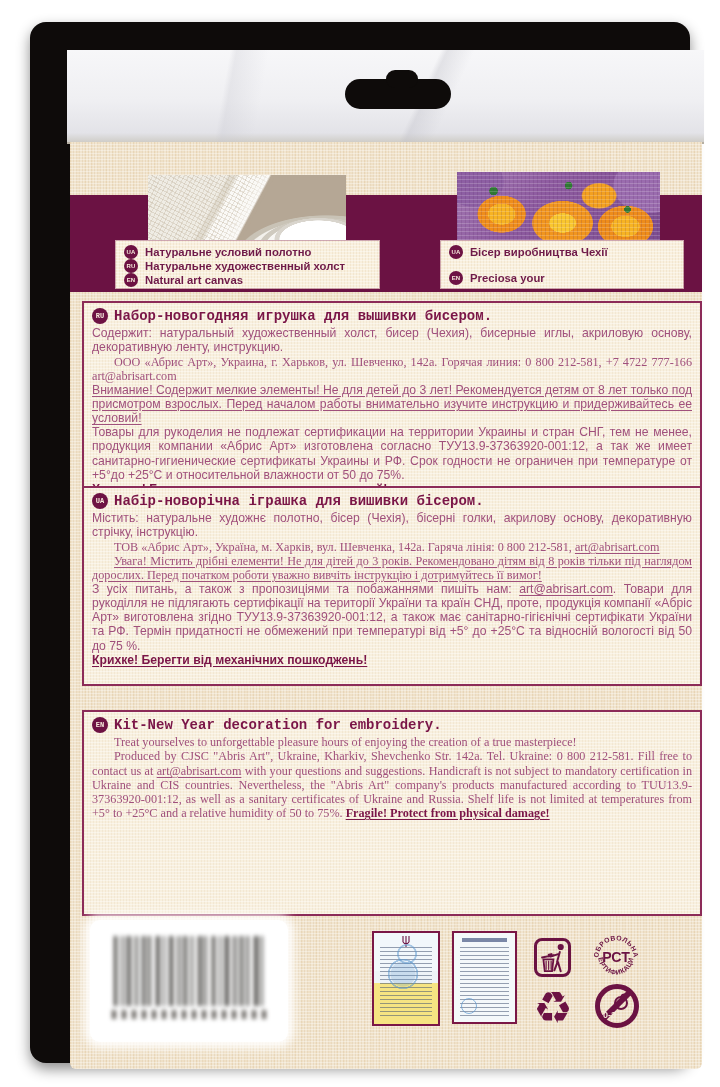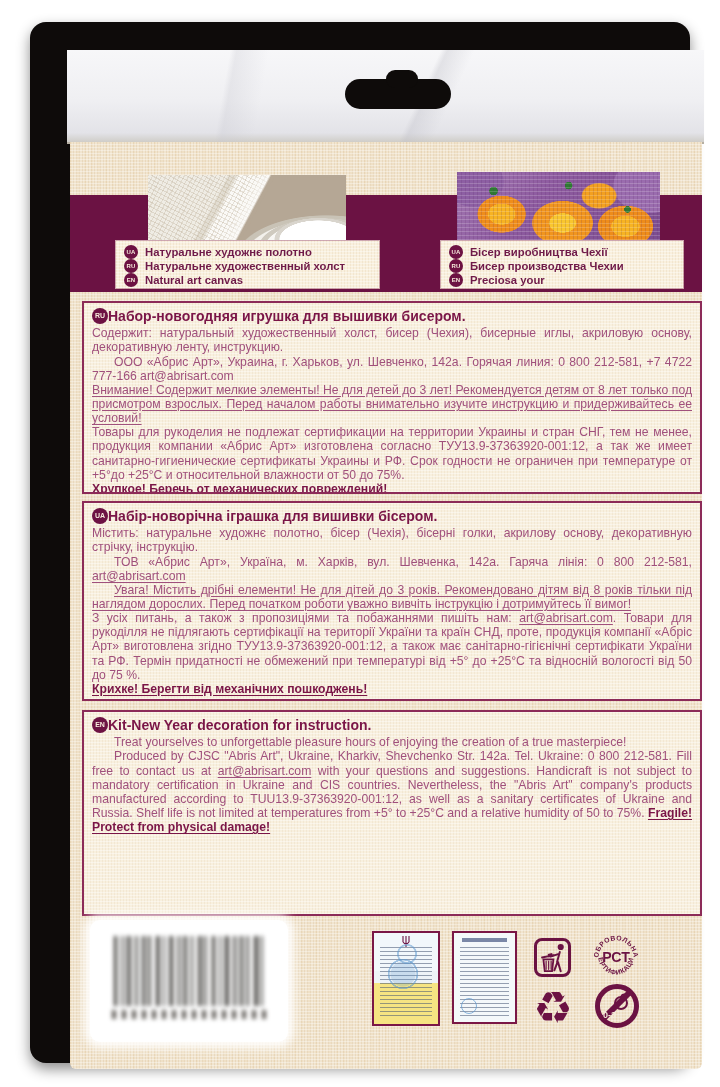--- a/index.html
+++ b/index.html
@@ -65,28 +65,28 @@
   .label-row{display:flex;align-items:center;gap:7px;}
   .lang-badge{flex:0 0 auto;width:14px;height:14px;border-radius:50%;background:#6d1243;color:#f7ecdc;
     font-size:6px;font-weight:bold;display:flex;align-items:center;justify-content:center;letter-spacing:.2px;}
   .label-text{color:#6f1a49;font-size:11.3px;font-weight:bold;white-space:nowrap;}
   
   .box{position:absolute;left:12px;width:600px;background:#f8f0df;border:2px solid #8c2b58;
     padding:5px 8px 4px 8px;color:#a0507c;font-size:12.2px;line-height:1.16;text-align:justify;overflow:hidden;
     background-image:repeating-linear-gradient(0deg, rgba(255,255,255,.4) 0 1px, rgba(0,0,0,0) 1px 3px),
       repeating-linear-gradient(90deg, rgba(213,183,139,.15) 0 1px, rgba(0,0,0,0) 1px 3px);}
   .box-ru{top:159px;height:180px;}
-  .box-ua{top:359px;height:187px;}
+  .box-ua{top:344px;height:187px;}
   .box-en{top:568px;height:193px;}
-  .sec-head{display:flex;align-items:flex-start;margin-bottom:2px;}
+  .sec-head{display:flex;align-items:flex-start;gap:6px;margin-bottom:2px;font-family:Liberation Mono, monospace;}
   .sec-badge{flex:0 0 auto;width:16px;height:16px;border-radius:50%;background:#6d1243;color:#f7ecdc;
     font-size:7px;font-weight:bold;display:flex;align-items:center;justify-content:center;}
   .sec-title{color:#7a1547;font-weight:bold;font-size:14px;}
   .paragraphs p{margin:0;}
-  .paragraphs p.ind{text-indent:22px;}
+  .paragraphs p.ind{text-indent:22px;font-family:Liberation Serif, serif;}
   .u{text-decoration:underline;text-underline-offset:2px;}
   .b{font-weight:bold;color:#7a1547;}
   
   .barcode{position:absolute;left:20px;top:778px;width:198px;height:122px;background:#fff;border-radius:10px;
     box-shadow:0 0 8px 6px rgba(255,255,255,.9);}
   .barcode .bars{position:absolute;left:24px;top:16px;width:152px;height:70px;filter:blur(2px);
     background:
       repeating-linear-gradient(90deg, rgba(40,38,34,.85) 0 3px, rgba(0,0,0,0) 3px 7px, rgba(40,38,34,.7) 7px 9px, rgba(0,0,0,0) 9px 14px),
       repeating-linear-gradient(90deg, rgba(40,38,34,.5) 0 2px, rgba(0,0,0,0) 2px 11px);}
   .barcode .digits{position:absolute;left:22px;top:90px;width:156px;height:9px;filter:blur(2.2px);
@@ -124,39 +124,35 @@
     </div>
     <div class="pkg-body">
       <div class="band"></div>
 
       <div class="photo photo-left"></div>
       <div class="photo photo-right"></div>
 
       <div class="label-box left">
           <div class="label-row">
             <span class="lang-badge">UA</span>
-            <span class="label-text">Натуральне художнє полотно</span>
+            <span class="label-text">Натуральне условий полотно</span>
           </div>
           <div class="label-row">
             <span class="lang-badge">RU</span>
             <span class="label-text">Натуральне художественный холст</span>
           </div>
           <div class="label-row">
             <span class="lang-badge">EN</span>
             <span class="label-text">Natural art canvas</span>
           </div>
         </div>
       <div class="label-box right">
           <div class="label-row">
             <span class="lang-badge">UA</span>
             <span class="label-text">Бісер виробництва Чехії</span>
-          </div>
-          <div class="label-row">
-            <span class="lang-badge">RU</span>
-            <span class="label-text">Бисер производства Чехии</span>
           </div>
           <div class="label-row">
             <span class="lang-badge">EN</span>
             <span class="label-text">Preciosa your</span>
           </div>
         </div>
 
       <div class="box box-ru">
         <div class="sec-head">
           <span class="sec-badge">RU</span>
@@ -181,21 +177,21 @@
             <p class="ind"><span>ТОВ «Абрис Арт», Україна, м. Харків, вул. Шевченка, 142а. Гаряча лінія: 0 800 212-581, </span><span class="u">art@abrisart.com</span></p>
             <p class="ind"><span class="u">Увага! Містить дрібні елементи! Не для дітей до 3 років. Рекомендовано дітям від 8 років тільки під наглядом дорослих.  Перед початком роботи уважно вивчіть інструкцію і дотримуйтесь її вимог!</span></p>
             <p><span>З усіх питань, а також з пропозиціями та побажаннями пишіть нам: </span><span class="u">art@abrisart.com</span><span>. Товари для рукоділля не підлягають сертифікації на території України та країн СНД, проте, продукція компанії «Абріс Арт» виготовлена згідно ТУУ13.9-37363920-001:12, а також має санітарно-гігієнічні сертифікати України та РФ. Термін придатності не обмежений при температурі від +5° до +25°С та відносній вологості від 50 до 75 %.</span></p>
             <p><span class="b u">Крихке! Берегти від механічних пошкоджень!</span></p>
           </div>
       </div>
 
       <div class="box box-en">
         <div class="sec-head">
           <span class="sec-badge">EN</span>
-          <span class="sec-title">Kit-New Year decoration for instruction.</span>
+          <span class="sec-title">Kit-New Year decoration for embroidery.</span>
         </div>
         <div class="paragraphs">
             <p class="ind"><span>Treat yourselves to unforgettable pleasure hours of enjoying the creation of a true masterpiece!</span></p>
             <p class="ind"><span>Produced by  CJSC "Abris Art", Ukraine, Kharkiv,  Shevchenko  Str. 142a. Tel. Ukraine: 0 800 212-581.  Fill free to contact us at </span><span class="u">art@abrisart.com</span><span> with your questions and suggestions. Handicraft is not subject to mandatory certification in Ukraine and CIS countries. Nevertheless, the "Abris Art" company's products manufactured according to TUU13.9-37363920-001:12, as well as a sanitary certificates of Ukraine and Russia. Shelf life is not limited at temperatures from +5° to +25°C and a relative humidity of 50 to 75%. </span><span class="b u">Fragile!  Protect  from  physical  damage!</span></p>
           </div>
       </div>
 
       <div class="barcode">
         <div class="bars"></div>
         <div class="digits"></div>

